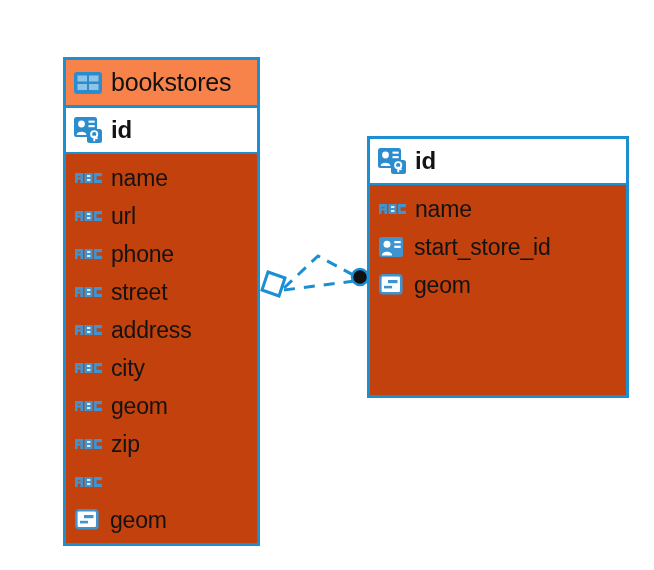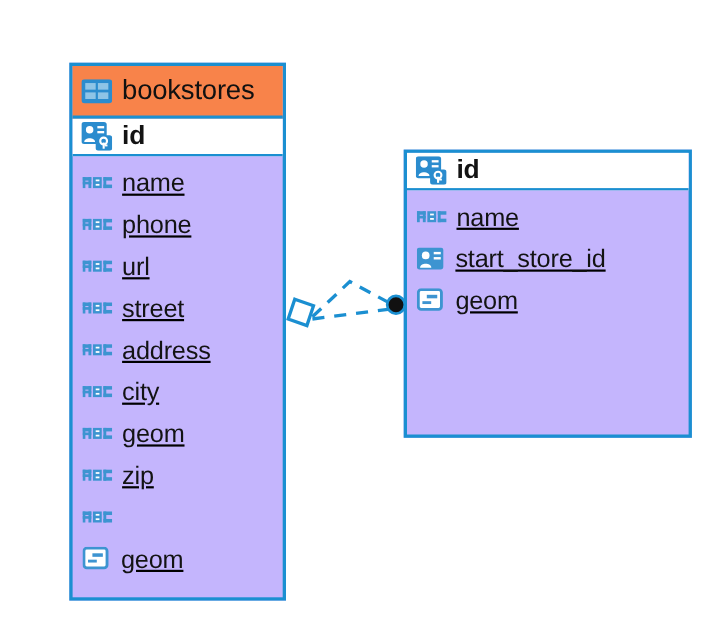--- a/index.html
+++ b/index.html
@@ -18,21 +18,21 @@
   .canvas {
     position: absolute;
     inset: 0;
   }
 
   
   .entity {
     position: absolute;
     box-sizing: border-box;
     border: 3px solid #1b8fd1;
-    background: #c4b5fd;
+    background: #c2410c;
   }
 
   #entity-bookstores {
     left: 63px;
     top: 57px;
     width: 197px;
     height: 489px;
   }
 
   #entity-bookstore-routes {
@@ -59,35 +59,34 @@
     margin-left: 9px;
     white-space: nowrap;
     letter-spacing: -0.2px;
   }
 
   
   .pk-row {
     display: flex;
     align-items: center;
     box-sizing: border-box;
-    height: 34px;
+    height: 46px;
     padding-left: 8px;
     border-bottom: 2px solid #1b8fd1;
     background: #ffffff;
   }
 
   .field-list { padding: 5px 0 4px 0; }
 
   .field-row {
     display: flex;
     align-items: center;
     height: 38px;
     padding-left: 9px;
     box-sizing: border-box;
-    text-decoration: underline;
   }
 
   .field-label {
     font-size: 23px;
     color: #131313;
     margin-left: 9px;
     white-space: nowrap;
     letter-spacing: -0.2px;
   }
   .field-label.bold { font-weight: bold; font-size: 24px; }
@@ -169,39 +168,39 @@
             <rect x="5.4" y="2" width="2.6" height="10" fill="#3d94d1"></rect>
             <rect x="0" y="6.2" width="8" height="2.4" fill="#3d94d1"></rect>
             <rect x="9.5" y="2" width="8" height="10" fill="#3d94d1"></rect>
             <rect x="12" y="4.2" width="3.4" height="1.6" fill="#ffffff"></rect>
             <rect x="12" y="8.2" width="3.4" height="1.6" fill="#ffffff"></rect>
             <rect x="19" y="2" width="8" height="3.2" fill="#3d94d1"></rect>
             <rect x="19" y="2" width="2.6" height="10" fill="#3d94d1"></rect>
             <rect x="19" y="8.8" width="8" height="3.2" fill="#3d94d1"></rect>
           </svg>
         </span>
+        <span class="field-label">url</span>
+      </div>
+
+      <div class="field-row">
+        <span class="icon">
+          <svg width="27" height="14" viewBox="0 0 27 14">
+            <rect x="0" y="2" width="8" height="3.2" fill="#3d94d1"></rect>
+            <rect x="0" y="2" width="2.6" height="10" fill="#3d94d1"></rect>
+            <rect x="5.4" y="2" width="2.6" height="10" fill="#3d94d1"></rect>
+            <rect x="0" y="6.2" width="8" height="2.4" fill="#3d94d1"></rect>
+            <rect x="9.5" y="2" width="8" height="10" fill="#3d94d1"></rect>
+            <rect x="12" y="4.2" width="3.4" height="1.6" fill="#ffffff"></rect>
+            <rect x="12" y="8.2" width="3.4" height="1.6" fill="#ffffff"></rect>
+            <rect x="19" y="2" width="8" height="3.2" fill="#3d94d1"></rect>
+            <rect x="19" y="2" width="2.6" height="10" fill="#3d94d1"></rect>
+            <rect x="19" y="8.8" width="8" height="3.2" fill="#3d94d1"></rect>
+          </svg>
+        </span>
         <span class="field-label">phone</span>
-      </div>
-
-      <div class="field-row">
-        <span class="icon">
-          <svg width="27" height="14" viewBox="0 0 27 14">
-            <rect x="0" y="2" width="8" height="3.2" fill="#3d94d1"></rect>
-            <rect x="0" y="2" width="2.6" height="10" fill="#3d94d1"></rect>
-            <rect x="5.4" y="2" width="2.6" height="10" fill="#3d94d1"></rect>
-            <rect x="0" y="6.2" width="8" height="2.4" fill="#3d94d1"></rect>
-            <rect x="9.5" y="2" width="8" height="10" fill="#3d94d1"></rect>
-            <rect x="12" y="4.2" width="3.4" height="1.6" fill="#ffffff"></rect>
-            <rect x="12" y="8.2" width="3.4" height="1.6" fill="#ffffff"></rect>
-            <rect x="19" y="2" width="8" height="3.2" fill="#3d94d1"></rect>
-            <rect x="19" y="2" width="2.6" height="10" fill="#3d94d1"></rect>
-            <rect x="19" y="8.8" width="8" height="3.2" fill="#3d94d1"></rect>
-          </svg>
-        </span>
-        <span class="field-label">url</span>
       </div>
 
       <div class="field-row">
         <span class="icon">
           <svg width="27" height="14" viewBox="0 0 27 14">
             <rect x="0" y="2" width="8" height="3.2" fill="#3d94d1"></rect>
             <rect x="0" y="2" width="2.6" height="10" fill="#3d94d1"></rect>
             <rect x="5.4" y="2" width="2.6" height="10" fill="#3d94d1"></rect>
             <rect x="0" y="6.2" width="8" height="2.4" fill="#3d94d1"></rect>
             <rect x="9.5" y="2" width="8" height="10" fill="#3d94d1"></rect>

